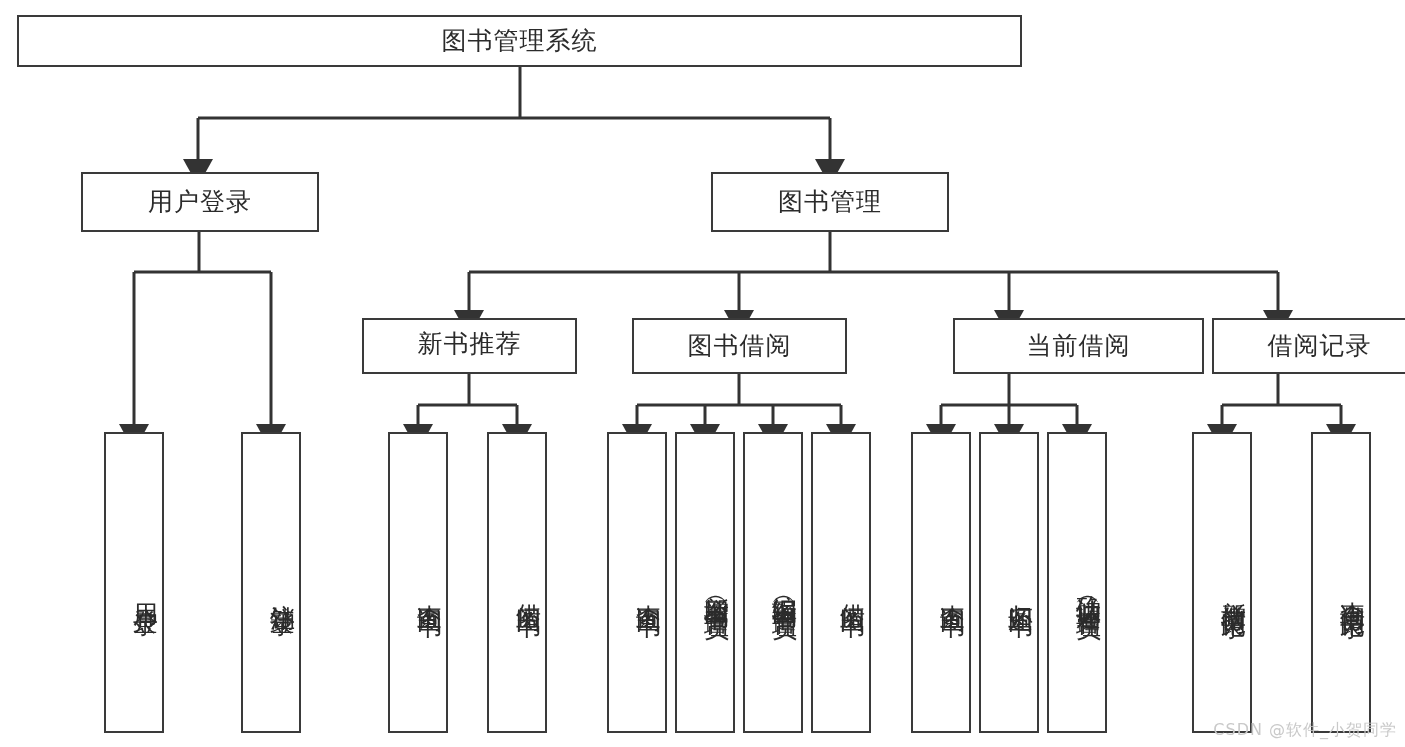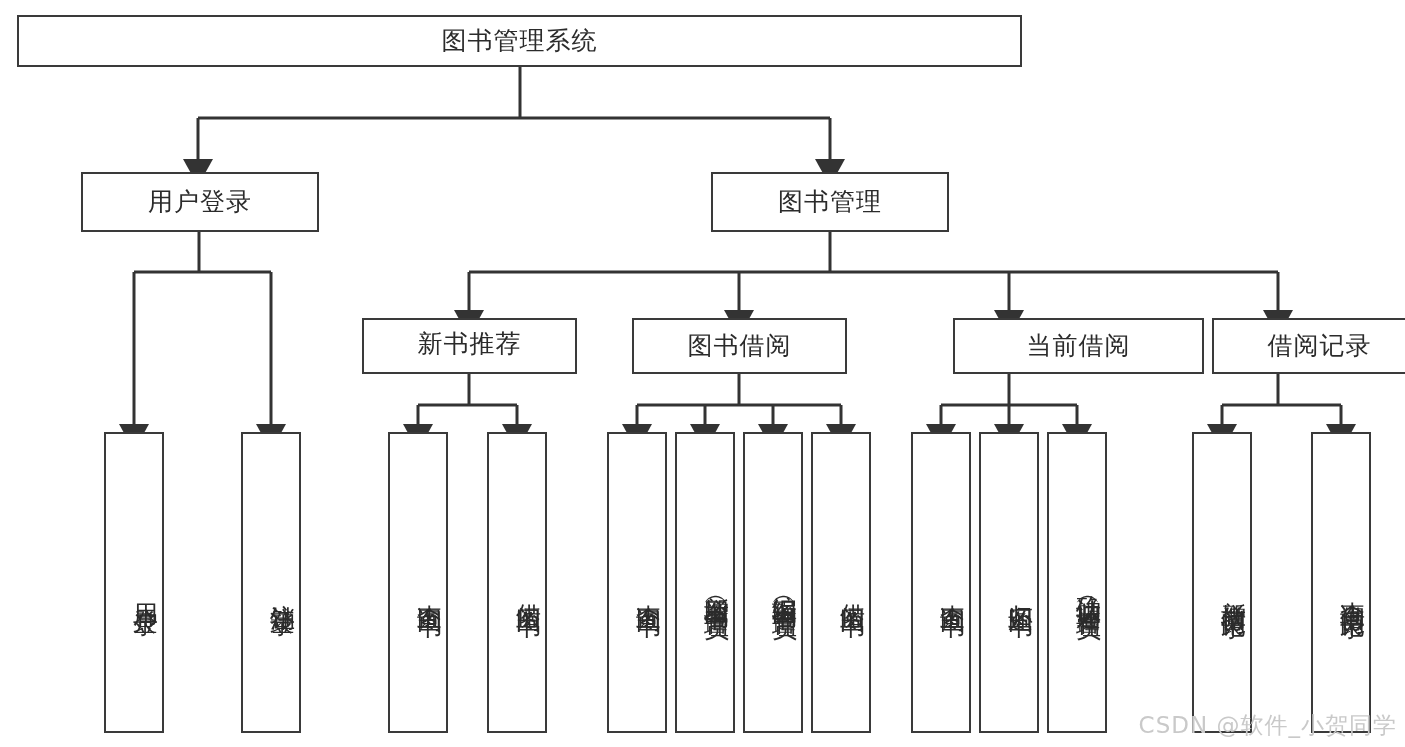--- a/index.html
+++ b/index.html
@@ -52,21 +52,21 @@
   }
   .node.vert .vtext {
     writing-mode: vertical-rl;
     text-orientation: upright;
     white-space: nowrap;
   }
   .watermark {
     position: absolute;
     right: 8px;
     bottom: 6px;
-    font-size: 23px;
+    font-size: 16px;
     color: #c9c9c9;
     letter-spacing: 1px;
     white-space: nowrap;
   }
 </style>
 </head>
 <body>
 
 <div id="canvas">
 

